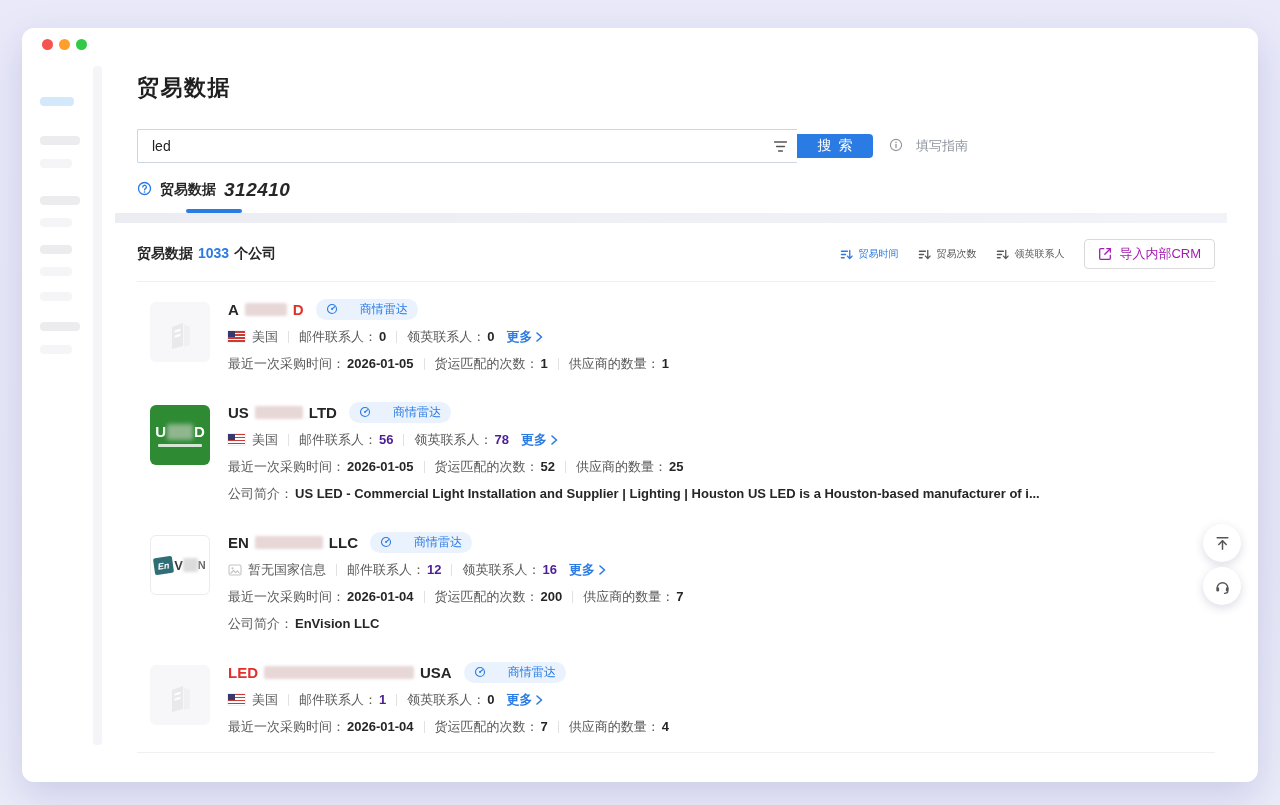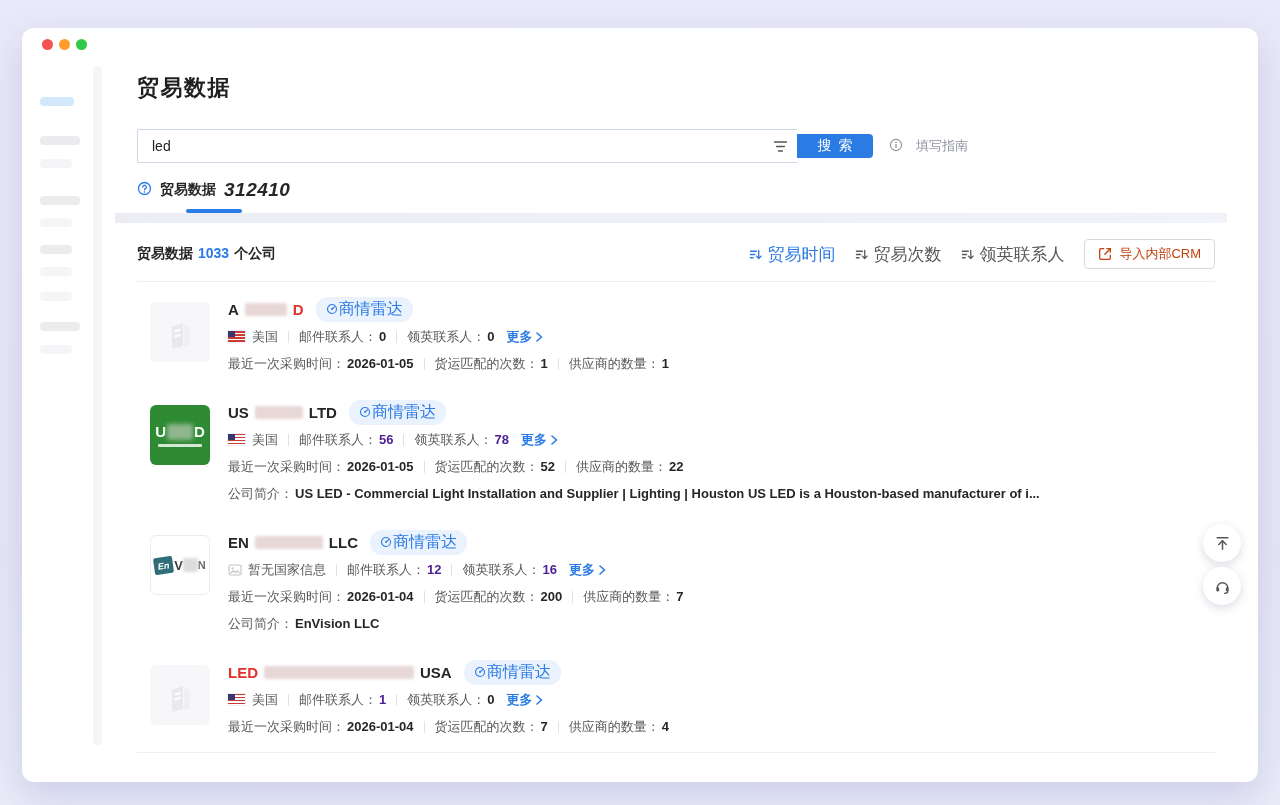--- a/index.html
+++ b/index.html
@@ -43,24 +43,24 @@
   .tab.active .tlabel, .tab.active .tcount { color:#262626; font-weight:700; }
   .tab.active::after { content:""; position:absolute; left:50%; transform:translateX(-50%);
      bottom:0; width:56px; height:4px; border-radius:2px; background:#2b7be4; }
   .band { height:10px; width:1112px; margin-left:-22px; background:linear-gradient(90deg,#ecedf3,#f2f3f8); }
 
   
   .res-head { display:flex; justify-content:space-between; align-items:center; margin-top:16px; }
   .summary { font-size:14px; color:#262626; font-weight:600; }
   .summary .cnt { color:#2b7be4; font-weight:700; margin:0 5px; }
   .controls { display:flex; align-items:center; gap:20px; }
-  .sort { display:flex; align-items:center; gap:5px; font-size:17px; color:#595959; cursor:pointer; }
+  .sort { display:flex; align-items:center; gap:5px; font-size:10px; color:#595959; cursor:pointer; }
   .sort.active { color:#2b7be4; }
   .crm-btn { display:flex; align-items:center; gap:7px; height:30px; padding:0 13px; background:#fff;
-     border:1px solid #d9d9d9; border-radius:4px; font-size:13px; color:#c2410c; cursor:pointer; font-family:inherit;text-align:right; }
+     border:1px solid #d9d9d9; border-radius:4px; font-size:13px; color:#a21caf; cursor:pointer; font-family:inherit;text-align:right; }
   .head-divider { border-bottom:1px solid #efefef; margin-top:12px; }
 
   
   .item { display:flex; gap:18px; padding:14px 0 12px 13px; }
   .logo { width:60px; height:60px; border-radius:6px; flex:none; margin-top:6px;
      display:flex; align-items:center; justify-content:center; }
   .logo.ph { background:#f7f7f9; }
   .logo.green { background:#2e8b33; flex-direction:column; }
   .grow { display:flex; align-items:center; color:#fff; font-weight:700; font-size:15px; }
   .gredact { width:26px; height:16px; margin:0 1px; background:#8fb68f; border-radius:2px; filter:blur(2px); }
@@ -71,22 +71,22 @@
   .env-v { font-size:13px; font-weight:700; color:#3a3a3a; margin-left:1px; }
   .env-redact { width:15px; height:14px; background:#dcdcdc; border-radius:2px; filter:blur(1.5px); }
   .env-n { font-size:11px; font-weight:700; color:#6a6a6a; }
 
   .body-col { display:flex; flex-direction:column; gap:8px; padding-top:3px; min-width:0; }
   .nrow { display:flex; align-items:center; height:20px; }
   .cname { display:flex; align-items:center; font-size:15px; font-weight:700; color:#262626; cursor:pointer; }
   .cname .red { color:#e0312e; }
   .redact { display:inline-block; height:13px; margin:0 6px; border-radius:2px; background:#e8d7d7; filter:blur(1.5px); }
   .w42{width:42px} .w48{width:48px} .w68{width:68px} .w150{width:150px}
-  .badge { display:flex; align-items:center; gap:1px; margin-left:12px; background:#e9f2fd; color:#2b7be4;
-     font-size:16px; padding:2px 10px; border-radius:12px; cursor:pointer; }
+  .badge { display:flex; align-items:center; gap:22px; margin-left:12px; background:#e9f2fd; color:#2b7be4;
+     font-size:12px; padding:2px 10px; border-radius:12px; cursor:pointer; }
   .irow { display:flex; align-items:center; font-size:13px; color:#595959; height:19px; }
   .sep { width:1px; height:12px; background:#e1e1e1; margin:0 10px; }
   .val { color:#262626; font-weight:600; margin-left:2px; }
   .val.blue { color:#4c1d95; }
   .val.plain { font-weight:700; }
   .more { display:flex; align-items:center; gap:3px; margin-left:12px; color:#2b7be4; font-weight:600; cursor:pointer; }
   .flag { position:relative; width:17px; height:11px; margin-right:7px; flex:none;
      background:repeating-linear-gradient(180deg,#cb3c37 0 1.5px,#fff 1.5px 3px); box-shadow:0 0 0 .5px #e0e0e0; }
   .flag::before { content:""; position:absolute; left:0; top:0; width:7px; height:6px; background:#39386e; }
   .noc-icon { margin-right:6px; display:flex; }
@@ -297,21 +297,21 @@
             </span>
         </div>
         <div class="irow">
           <span>最近一次采购时间：</span>
             <span class="val">2026-01-05</span>
           <span class="sep"></span>
           <span>货运匹配的次数：</span>
             <span class="val">52</span>
           <span class="sep"></span>
           <span>供应商的数量：</span>
-            <span class="val">22</span>
+            <span class="val">25</span>
         </div>
         <div class="irow">
           <span>公司简介：</span>
           <span class="val plain">US LED - Commercial Light Installation and Supplier | Lighting | Houston US LED is a Houston-based manufacturer of i...</span>
         </div>
       </div>
     </div>
 
     <div class="item">
       <div class="logo env">

